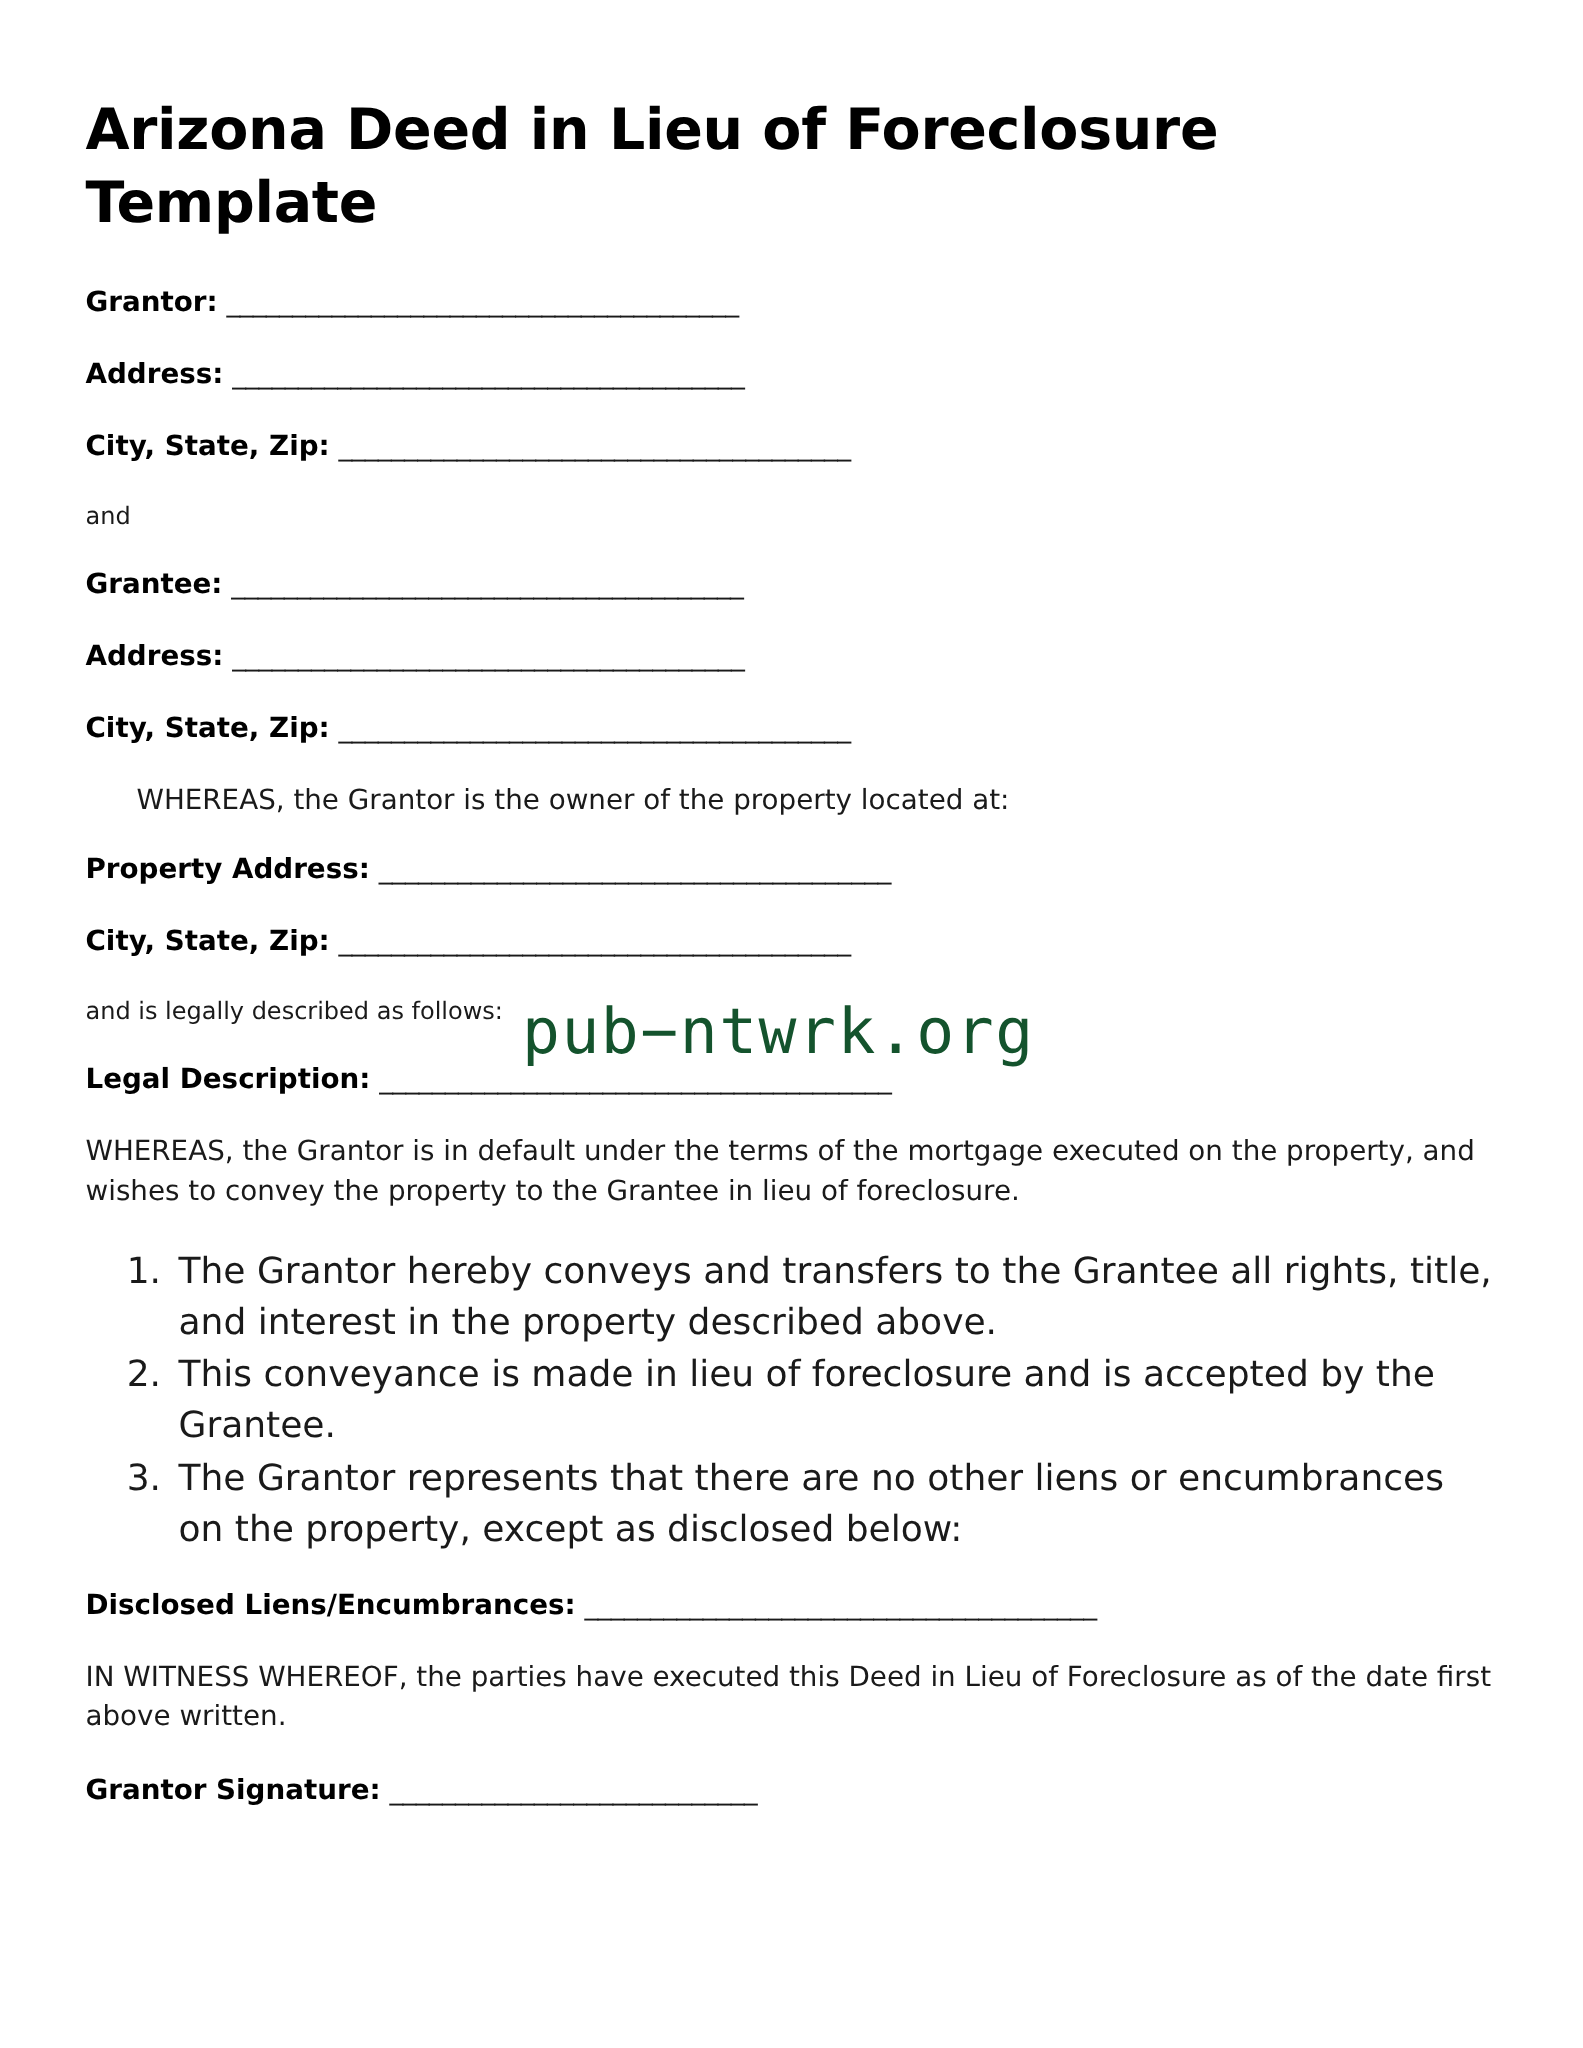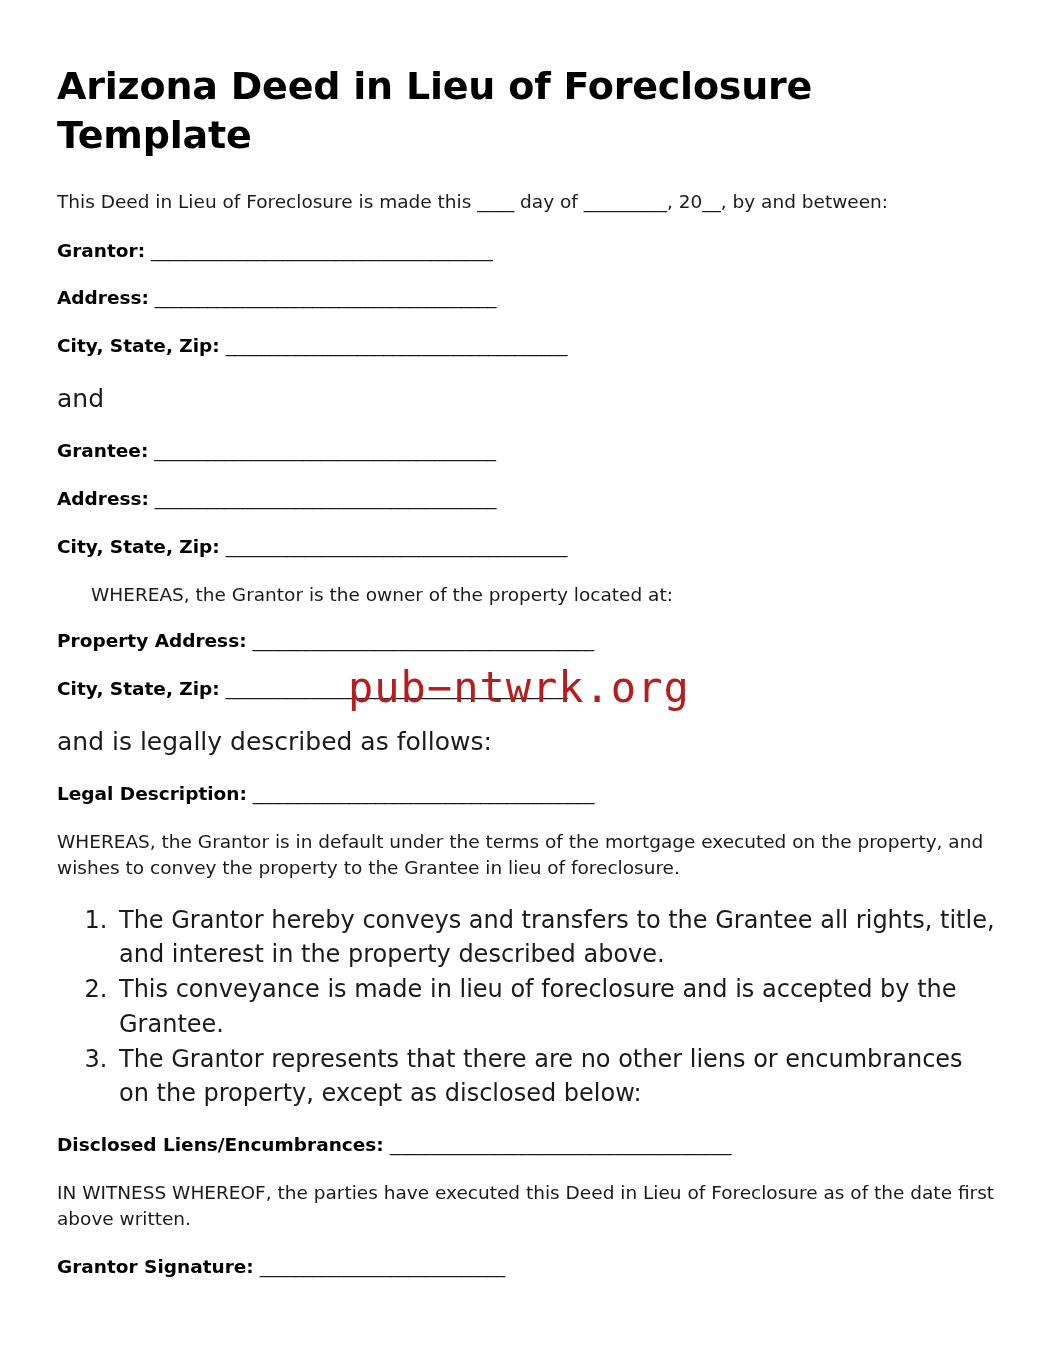--- a/index.html
+++ b/index.html
@@ -50,21 +50,21 @@
     white-space: nowrap;
   }
   .field-label {
     font-weight: bold;
     color: #000000;
   }
   .blank {
     letter-spacing: -0.5px;
   }
   .short-line {
-    font-size: 25px;
+    font-size: 16px;
     line-height: 1.4;
     margin: 0 0 22px 0;
   }
   ol.terms {
     font-size: 24px;
     line-height: 1.42;
     margin: 0 0 22px 0;
     padding-left: 58px;
     max-width: 960px;
   }
@@ -72,34 +72,33 @@
     margin: 0 0 1px 0;
     padding-left: 4px;
   }
   .watermark {
     position: absolute;
     left: 348px;
     top: 663px;
     font-family: "DejaVu Sans Mono", "Liberation Mono", monospace;
     font-size: 42px;
     letter-spacing: 1px;
-    color: #b91c1c;
+    color: #14532d;
     white-space: nowrap;
     pointer-events: none;
     z-index: 5;
   }
 </style>
 </head>
 <body>
 
 <div class="page">
 
   <h1 class="doc-title">Arizona Deed in Lieu of Foreclosure Template</h1>
 
-  <p class="para">This Deed in Lieu of Foreclosure is made this ____ day of _________, 20__, by and between:</p>
 
   <div class="field-row">
     <span class="field-label">Grantor:</span>
     <span class="blank">_______________________________________</span>
   </div>
 
   <div class="field-row">
     <span class="field-label">Address:</span>
     <span class="blank">_______________________________________</span>
   </div>

